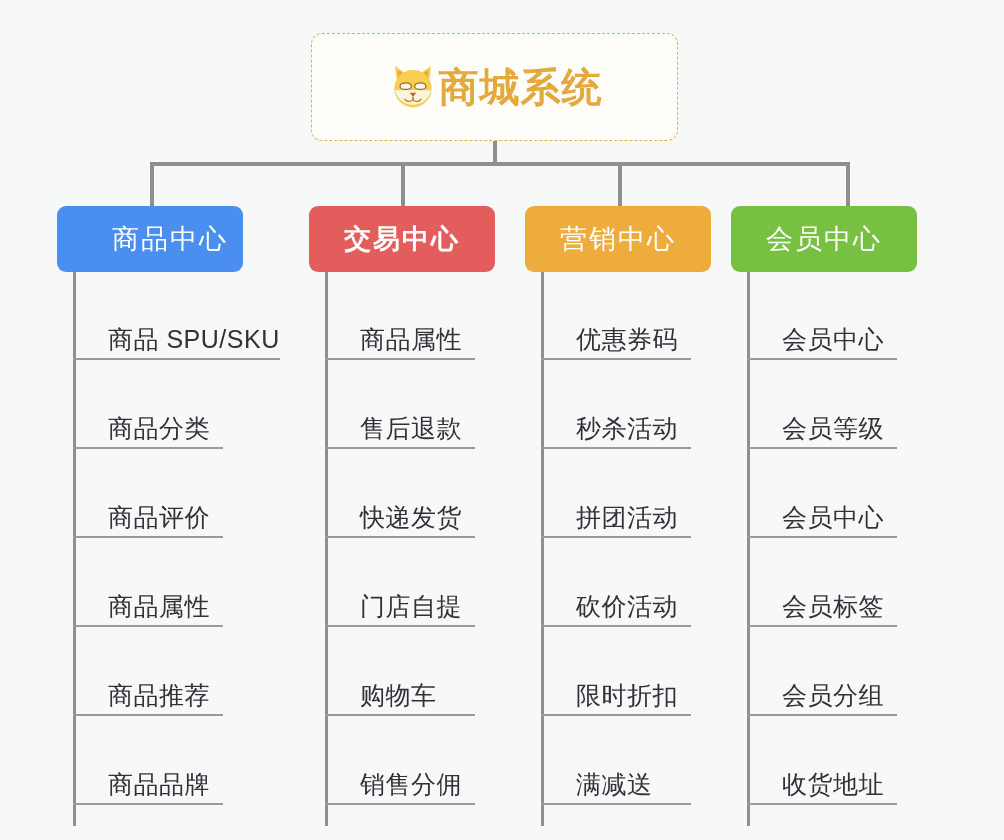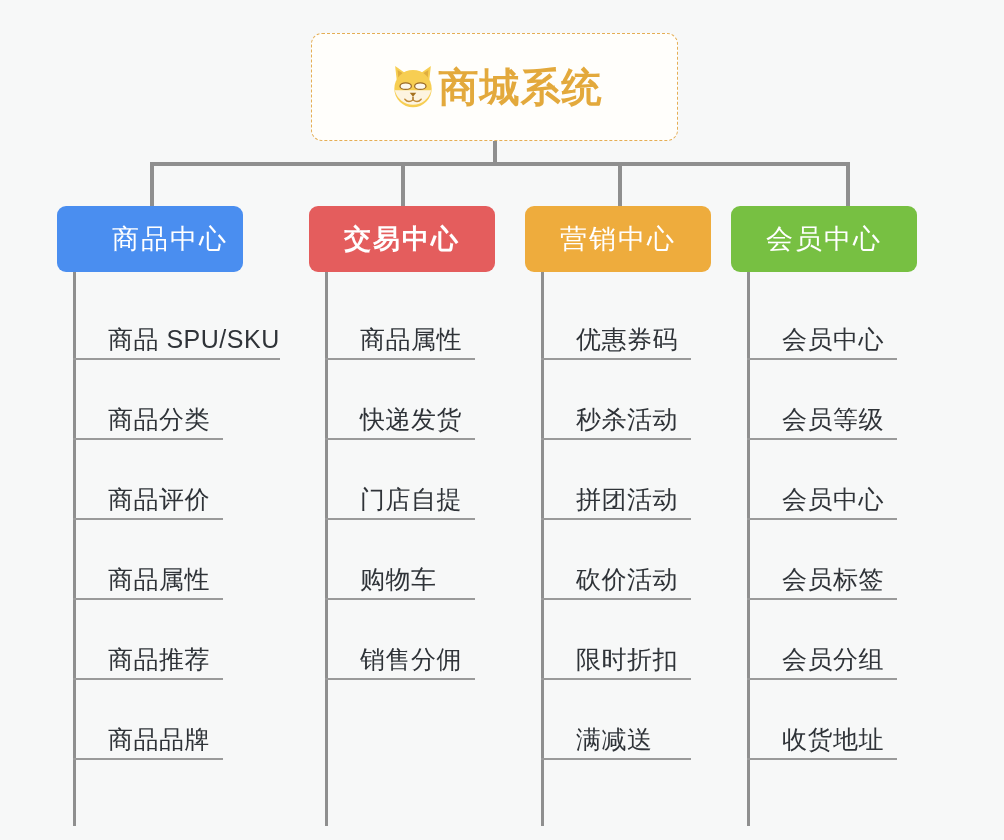--- a/index.html
+++ b/index.html
@@ -101,21 +101,21 @@
   .column.col3 .spine { height: 554px; }
 
   .items {
     position: absolute;
     left: 16px;
     top: 66px;
     width: 100%;
   }
   .item {
     position: relative;
-    height: 80px;
+    height: 89px;
     display: flex;
     align-items: flex-end;
     border-bottom: 2px solid #9a9a9a;
     padding: 0 0 5px 35px;
     width: max-content;
     min-width: 150px;
   }
   .item-label {
     font-size: 25px;
     line-height: 1.1;
@@ -187,20 +187,23 @@
   <div class="column col1">
     <div class="cat-box">
       <span>交易中心</span>
     </div>
     <div class="spine"></div>
     <div class="items">
       <div class="item">
           <span class="item-label">商品属性</span>
         </div>
       <div class="item">
+          <span class="item-label">售后退款</span>
+        </div>
+      <div class="item">
           <span class="item-label">快递发货</span>
         </div>
       <div class="item">
           <span class="item-label">门店自提</span>
         </div>
       <div class="item">
           <span class="item-label">购物车</span>
         </div>
       <div class="item">
           <span class="item-label">销售分佣</span>

